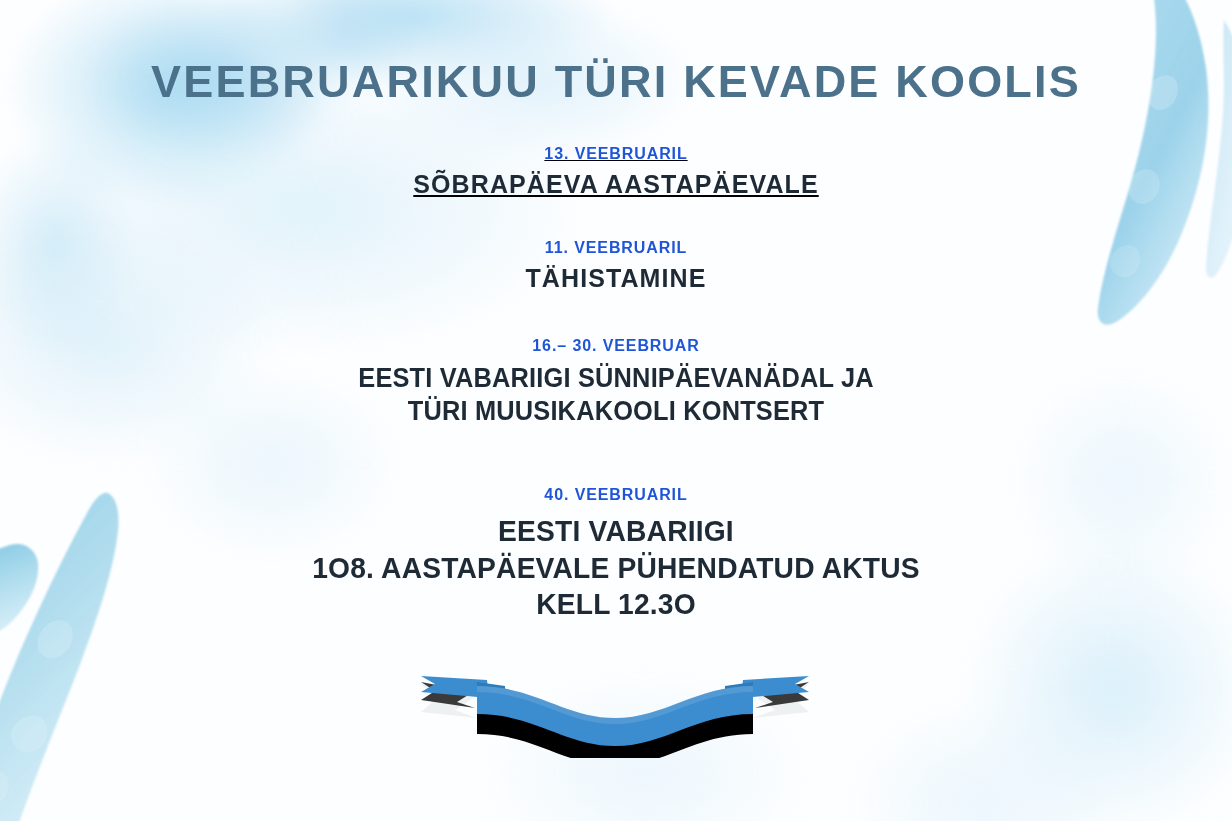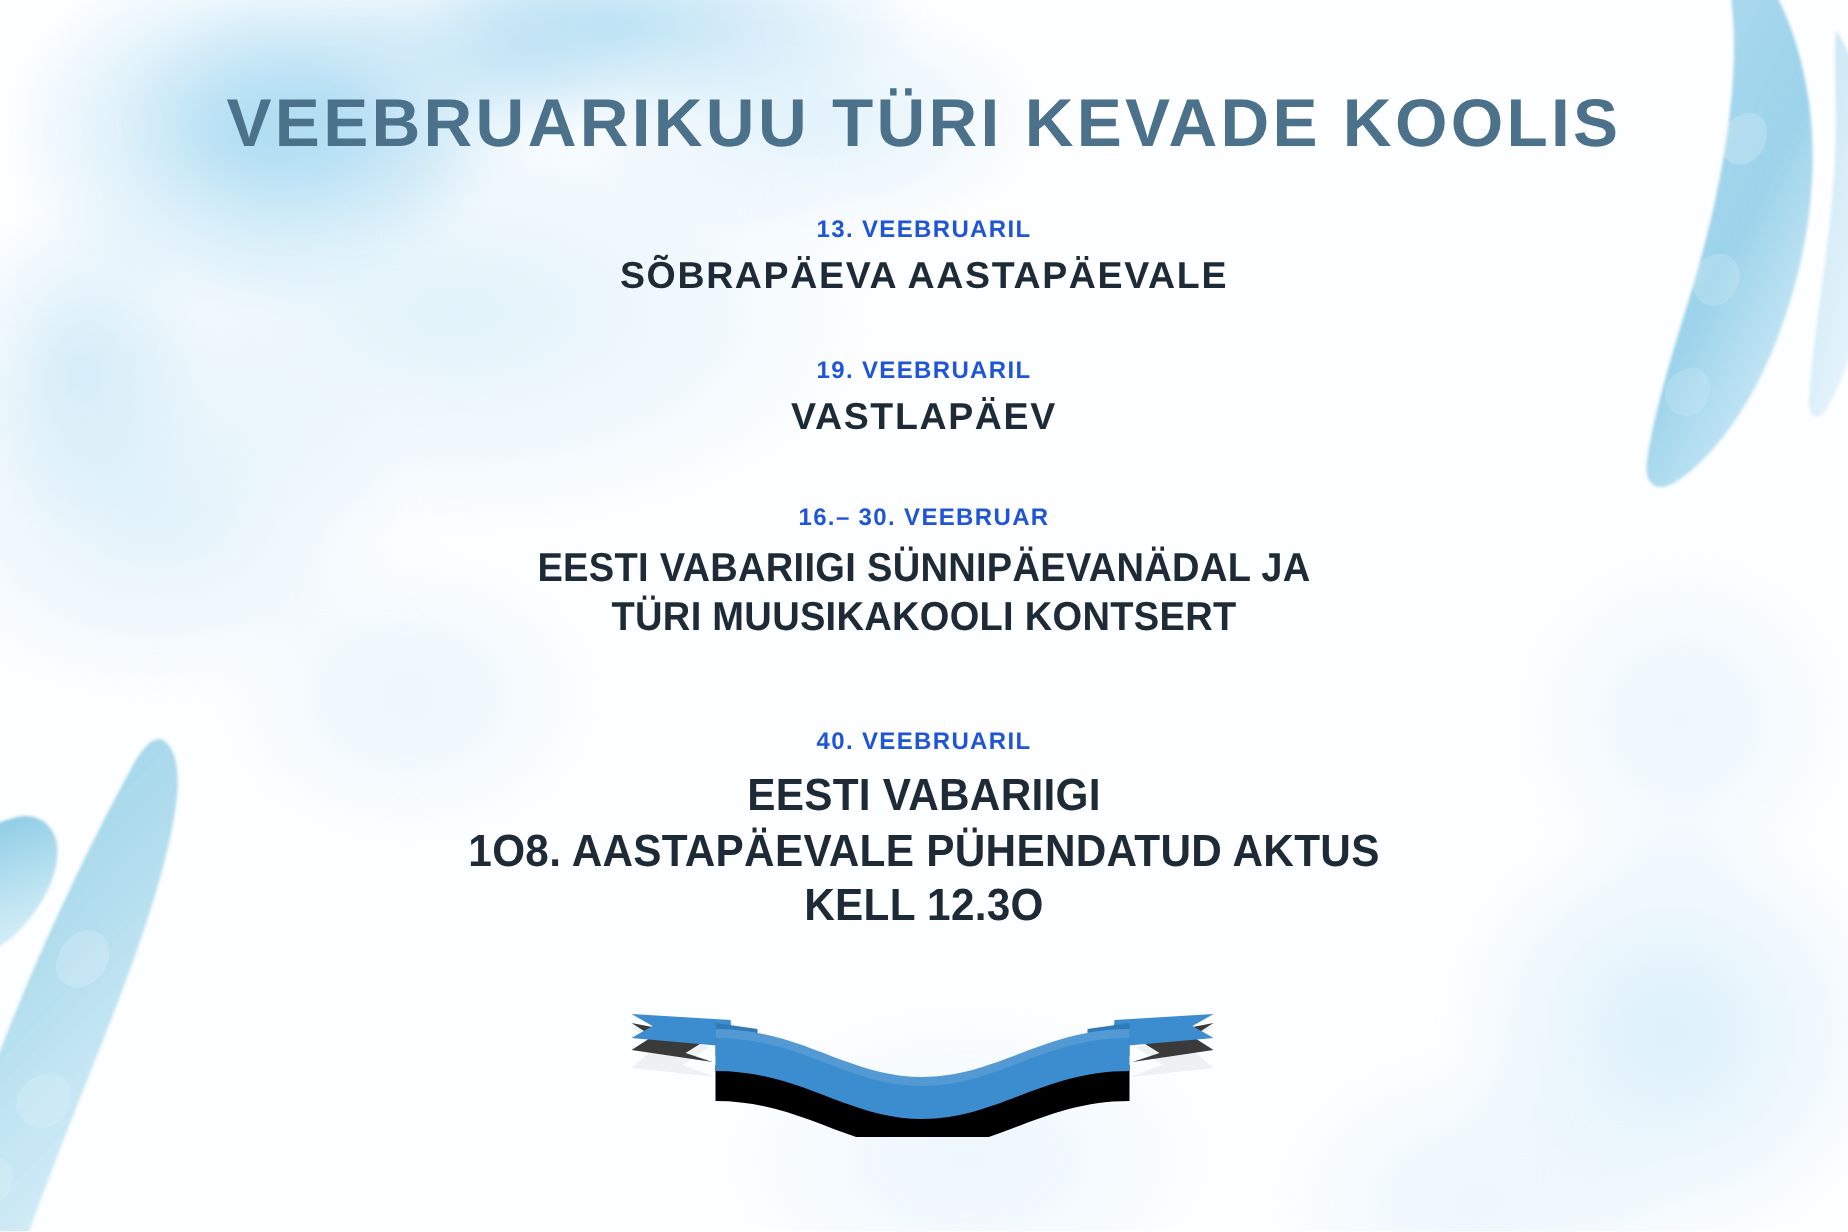--- a/index.html
+++ b/index.html
@@ -166,21 +166,21 @@
     letter-spacing: 0.2px;
     font-family: "Liberation Sans Narrow", "Liberation Sans", sans-serif;
     transform: scaleX(0.94);
   }
   .event-block.condensed.large .event-title {
     font-size: 30px;
   }
 
   .event-title-line { display: block; }
 
-  #block-sobrapaev  { margin-top: 0px; }
+  #block-sobrapaev  { margin-top: 0px; text-decoration: underline; }
   #block-vastlapaev { margin-top: 38px; }
   #block-sunnipaev  { margin-top: 42px; }
   #block-aktus      { margin-top: 56px; }
 
   #block-sobrapaev .event-date  { margin-bottom: 4px; }
   #block-vastlapaev .event-date { margin-bottom: 4px; }
   #block-sunnipaev .event-date  { margin-bottom: 5px; }
   #block-aktus .event-date      { margin-bottom: 8px; }
 
   
@@ -274,23 +274,23 @@
     <div id="events">
 
       <div class="event-block wide" id="block-sobrapaev">
         <div class="event-date">13. VEEBRUARIL</div>
         <div class="event-title">
           <span class="event-title-line">SÕBRAPÄEVA AASTAPÄEVALE</span>
         </div>
       </div>
 
       <div class="event-block wide" id="block-vastlapaev">
-        <div class="event-date">19. VEEBRUARIL</div>
+        <div class="event-date">11. VEEBRUARIL</div>
         <div class="event-title">
-          <span class="event-title-line">VASTLAPÄEV</span>
+          <span class="event-title-line">TÄHISTAMINE</span>
         </div>
       </div>
 
       <div class="event-block condensed" id="block-sunnipaev">
         <div class="event-date">16.– 30. VEEBRUAR</div>
         <div class="event-title">
           <span class="event-title-line">EESTI VABARIIGI SÜNNIPÄEVANÄDAL JA</span>
           <span class="event-title-line">TÜRI MUUSIKAKOOLI KONTSERT</span>
         </div>
       </div>

